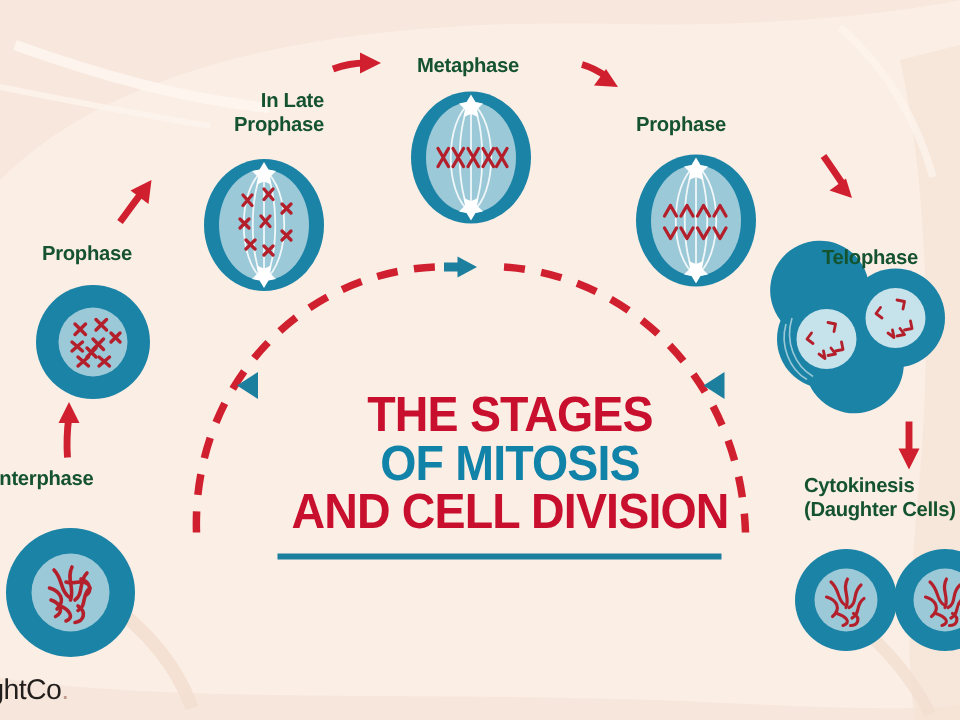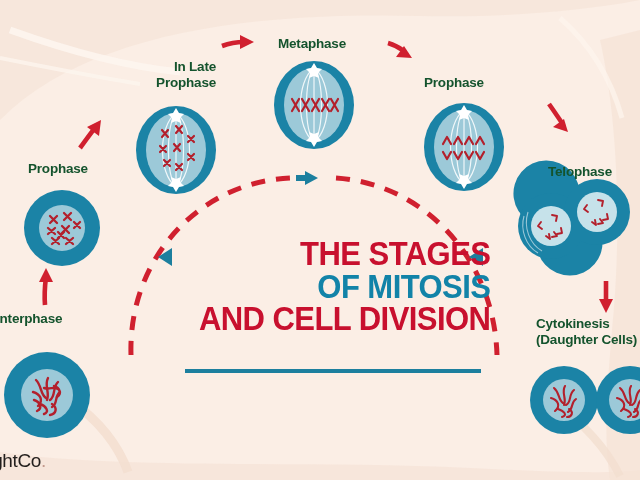--- a/index.html
+++ b/index.html
@@ -30,23 +30,23 @@
     font-size: 13.5px;
     line-height: 1.18;
     white-space: nowrap;
     letter-spacing: -0.2px;
   }
   .label.two-line { white-space: normal; text-align: right; }
 
   #title-block {
     position: absolute;
     left: 180px;
-    top: 238px;
+    top: 260px;
     width: 320px;
-    text-align: right;
+    text-align: center;
   }
   .title-line {
     font-family: "Liberation Sans Narrow", "Liberation Sans", sans-serif;
     font-weight: bold;
     font-size: 33px;
     line-height: 0.99;
     letter-spacing: -0.6px;
     transform: scaleX(0.94);
     transform-origin: 50% 50%;
   }

